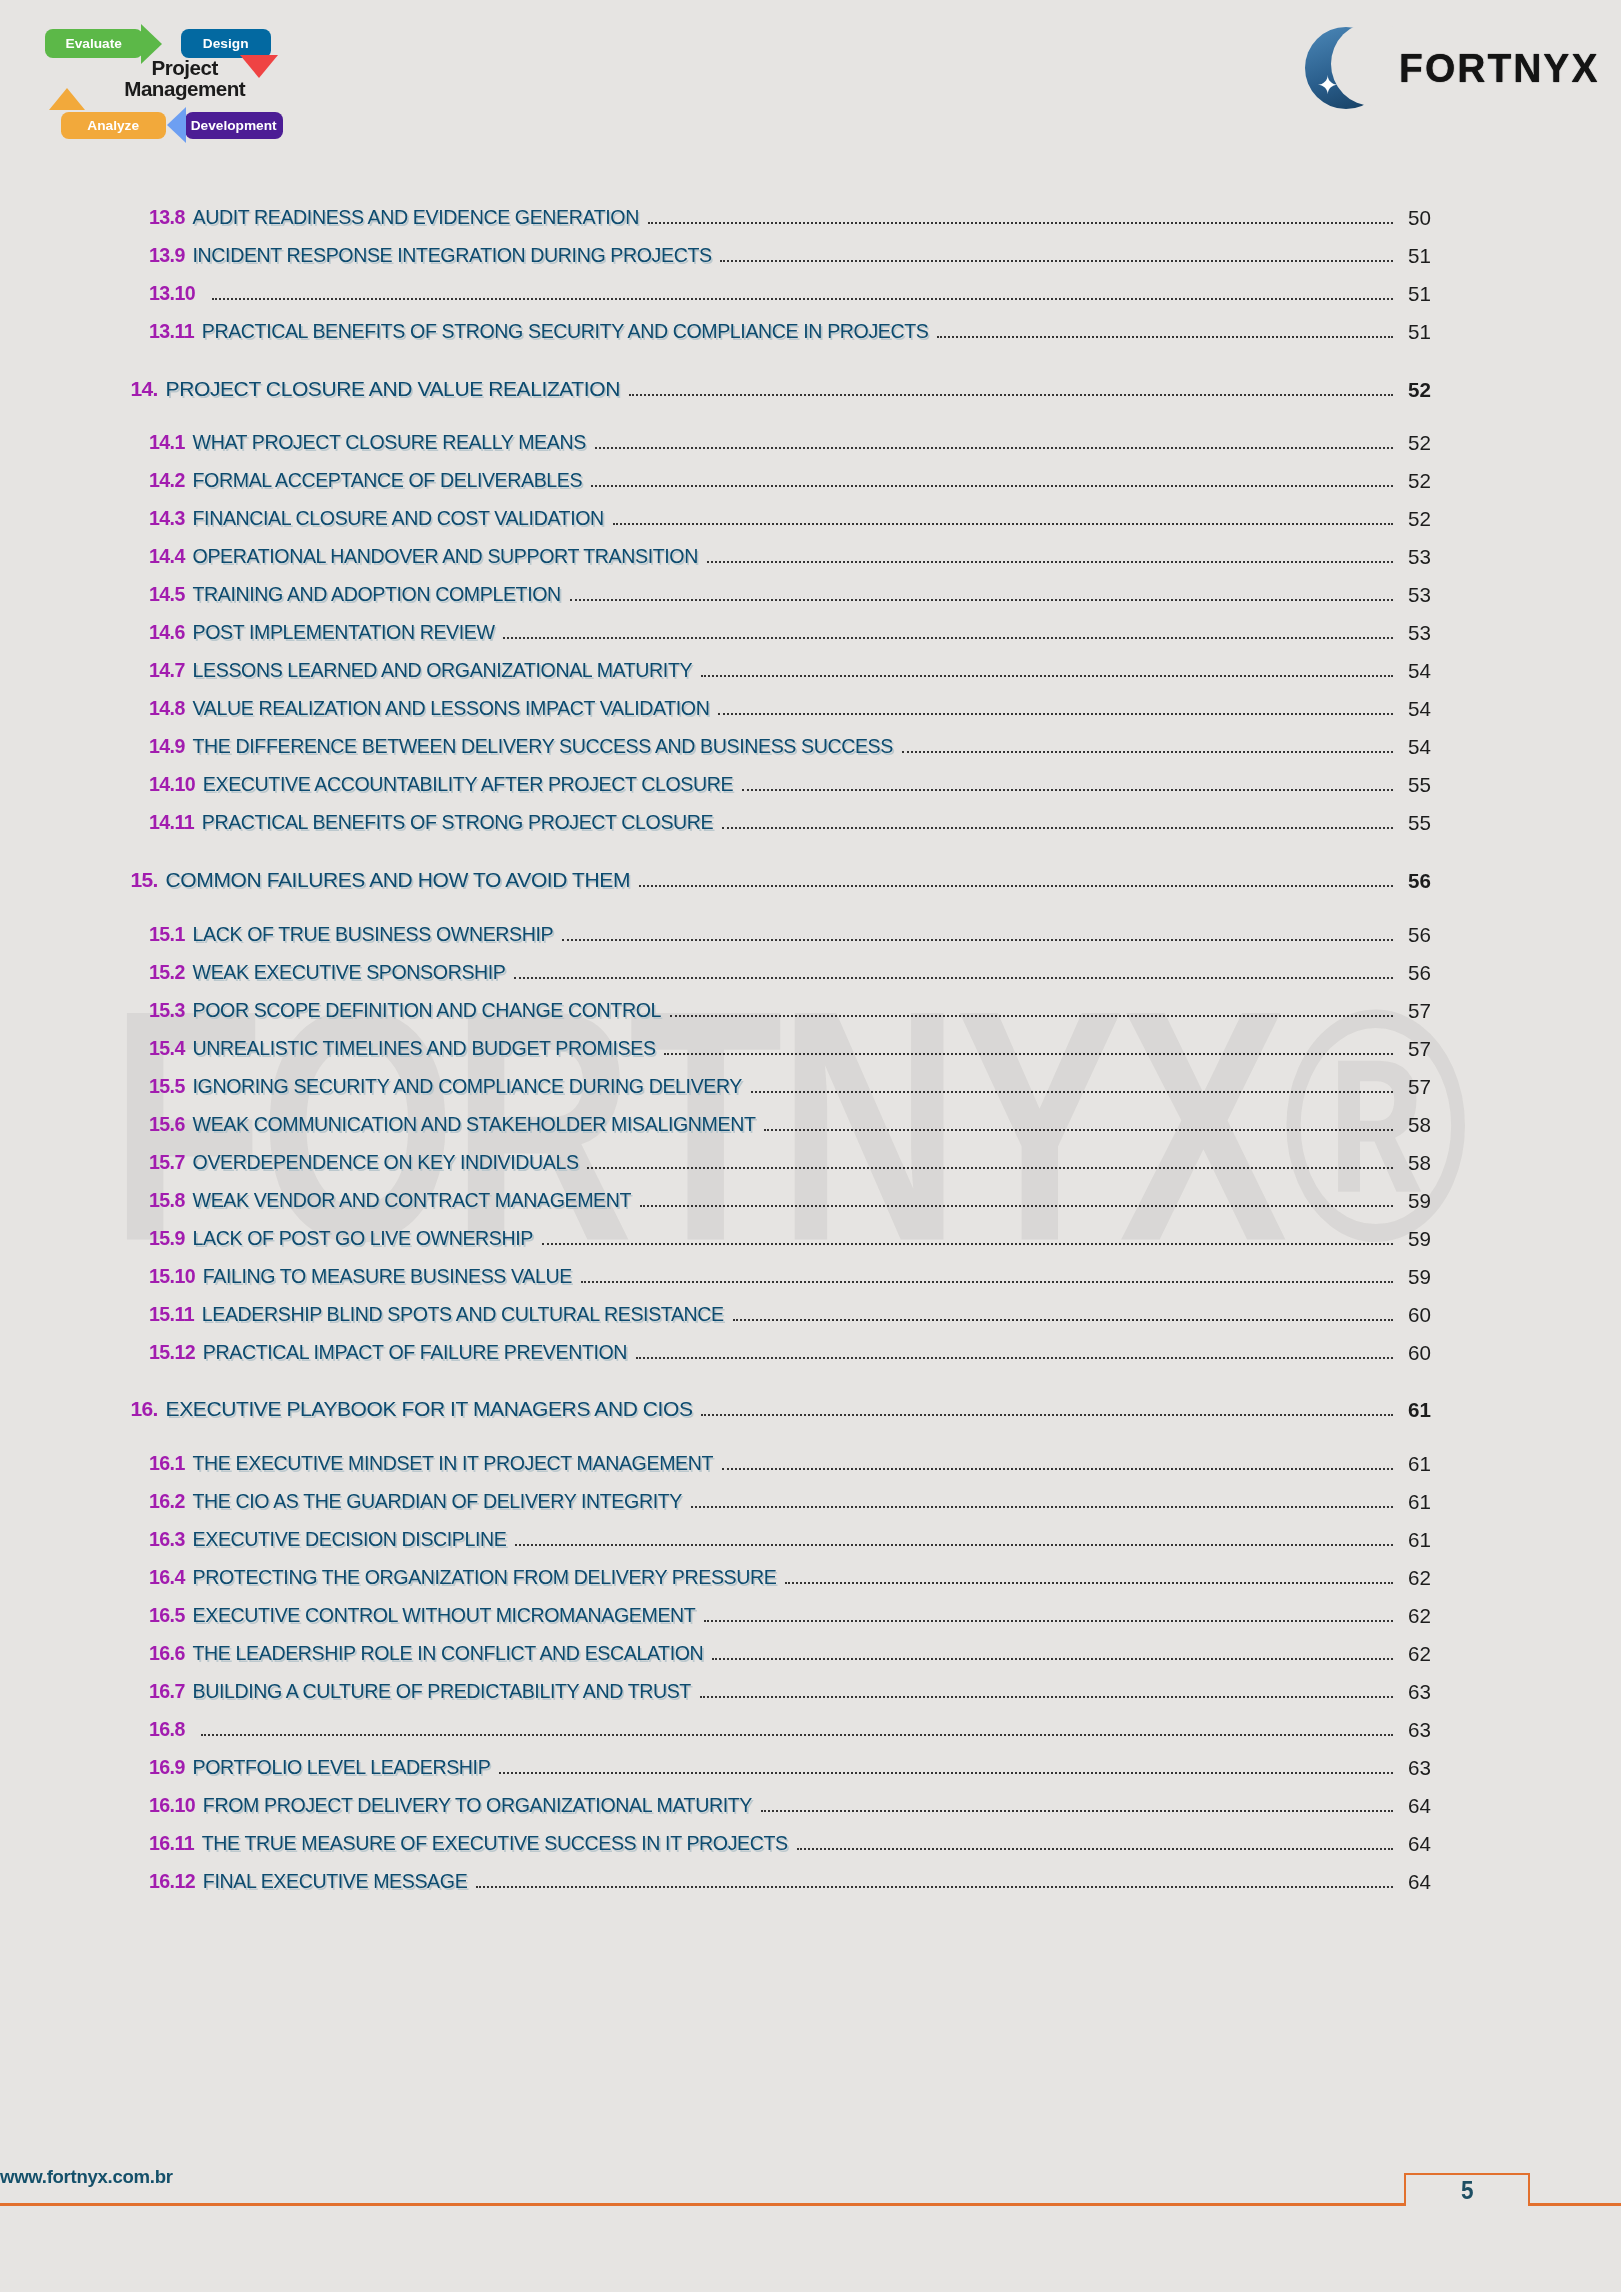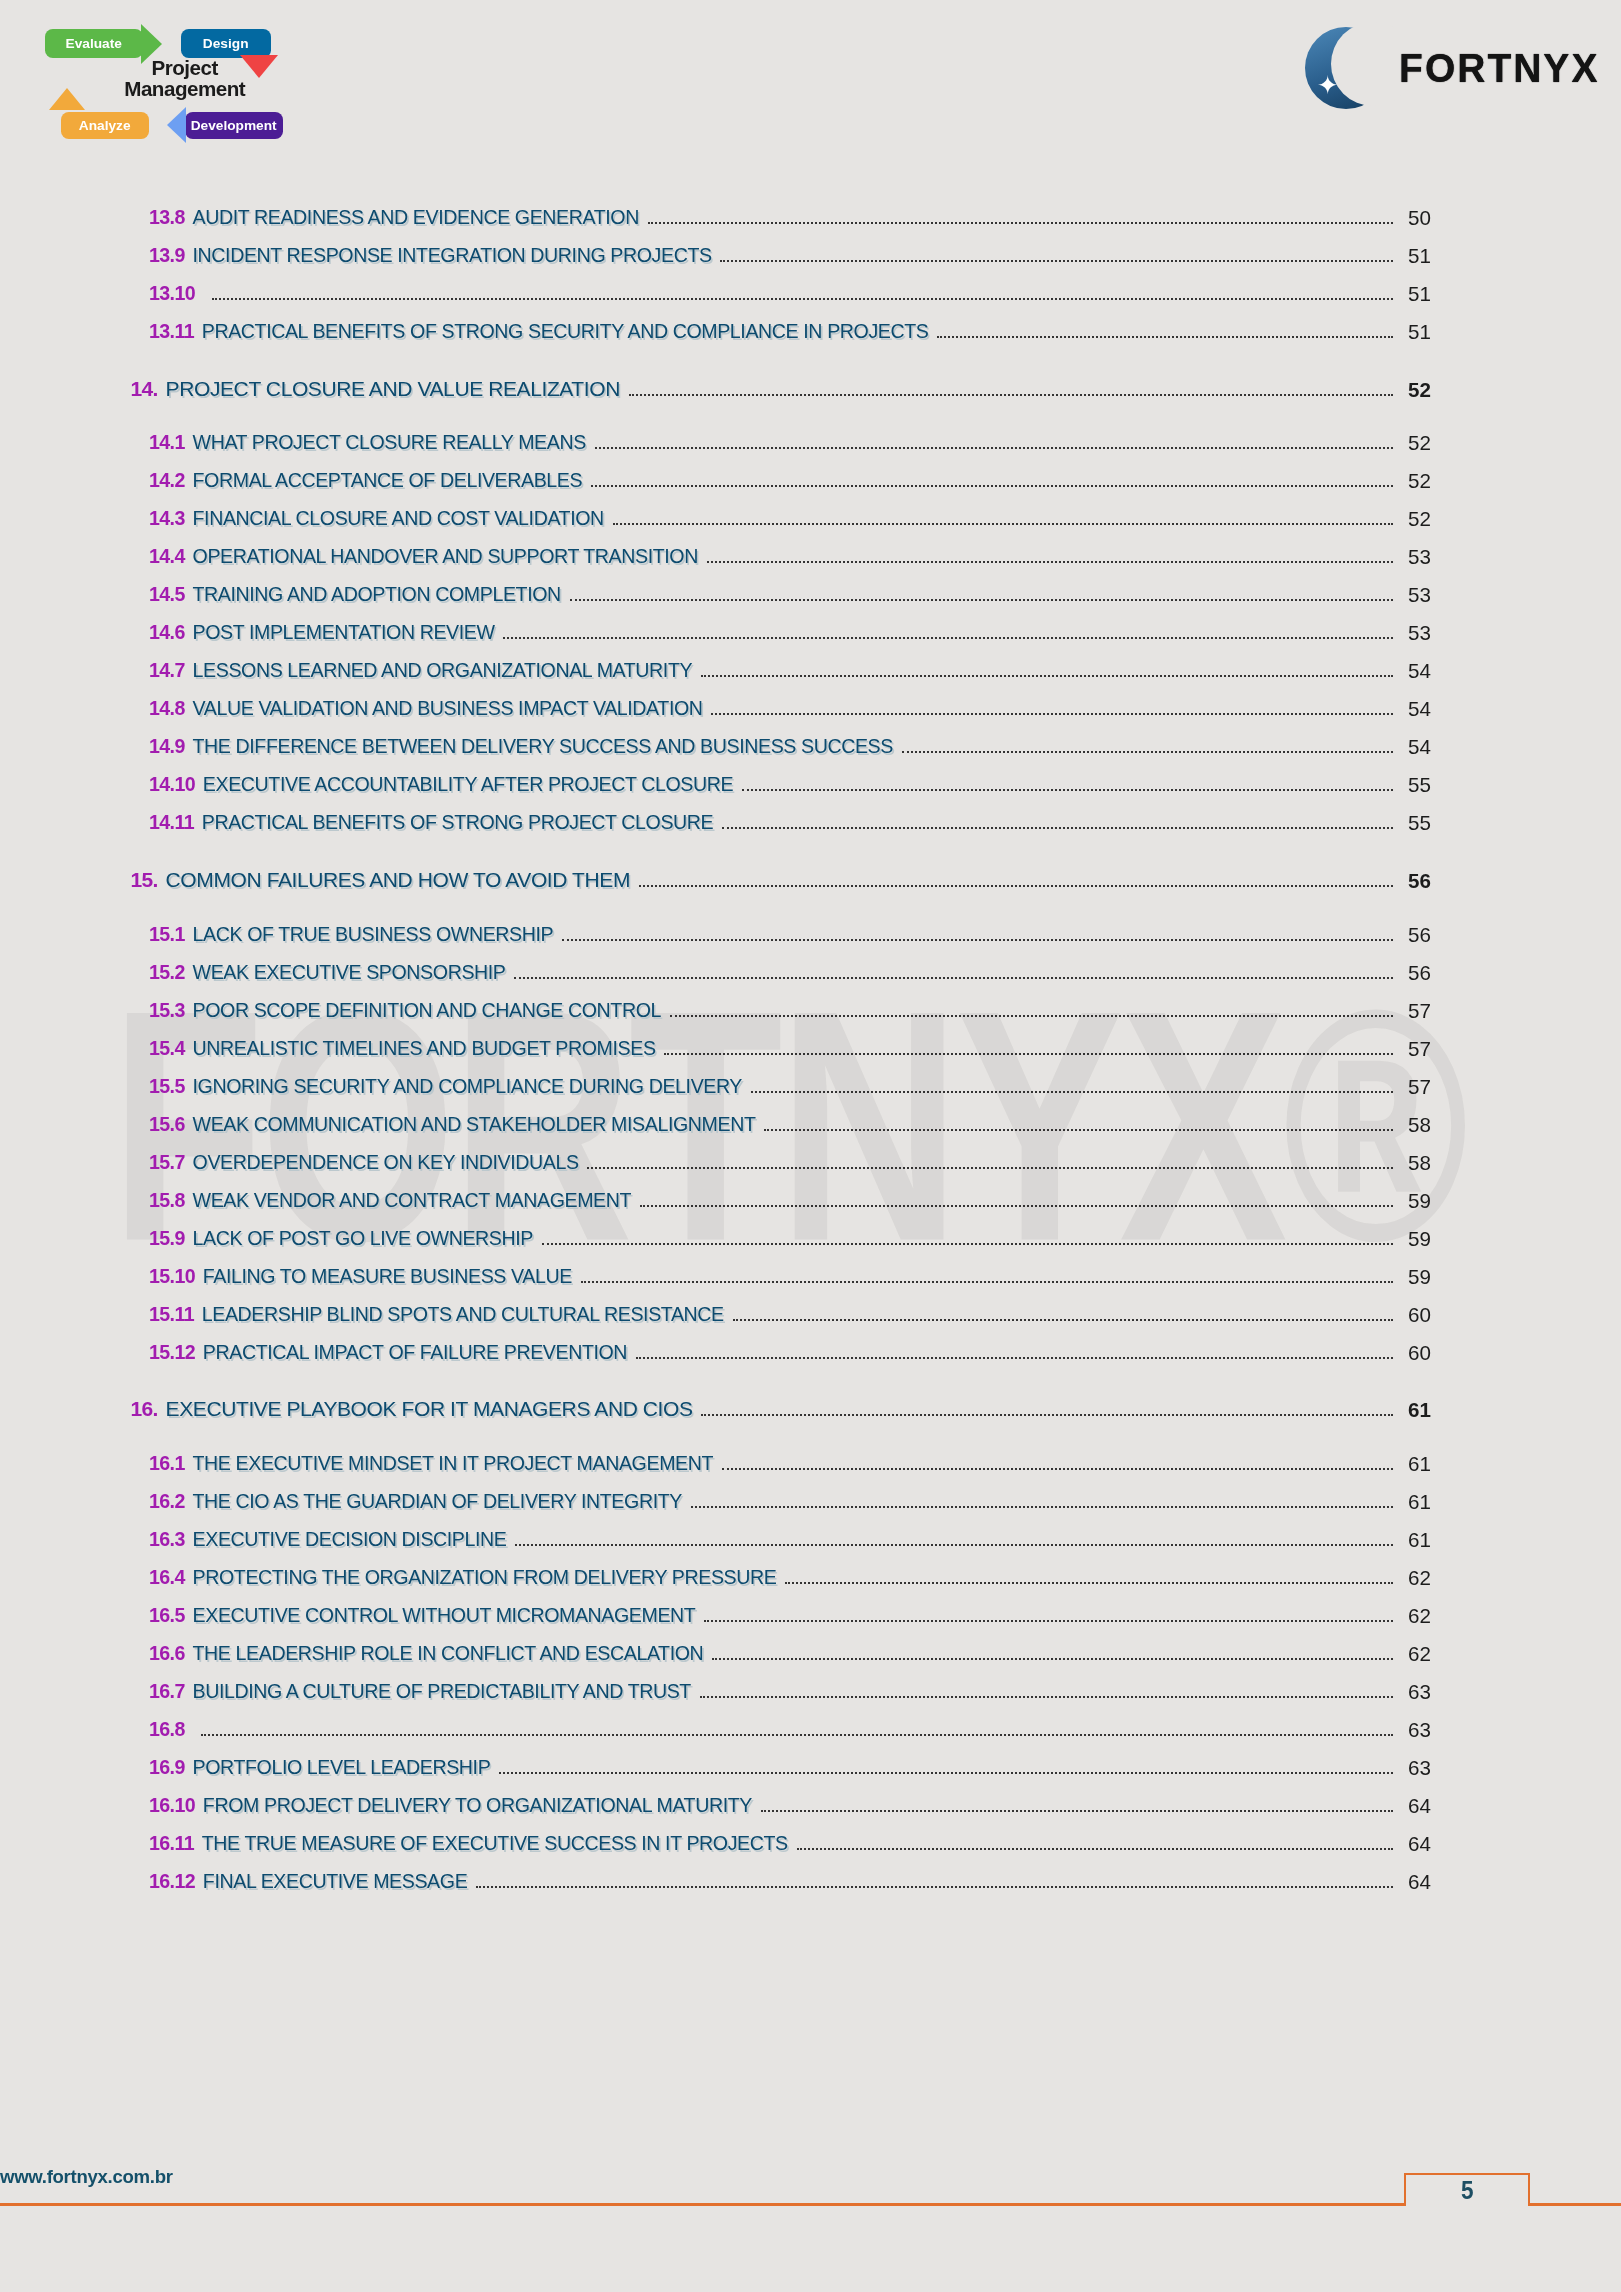--- a/index.html
+++ b/index.html
@@ -15,21 +15,21 @@
   .pm-logo{position:absolute;left:15.7px;top:7.8px;width:270px;height:103px;}
   .pm-arrow{position:absolute;border-radius:7.8px;display:flex;align-items:center;justify-content:center;
     color:#fff;font-weight:bold;font-size:13.7px;letter-spacing:0;}
   .pm-arrow .tri{position:absolute;width:0;height:0;}
   .arr-green{left:29px;top:21.6px;width:98px;height:29px;background:#5cb848;}
   .arr-green .tri{right:-19.6px;top:-5.9px;border-top:20.6px solid transparent;border-bottom:20.6px solid transparent;border-left:21.6px solid #5cb848;}
   .arr-red{left:165px;top:21.6px;width:90px;height:29px;background:#0369a1;}
   .arr-red .tri{right:-7.8px;top:25.5px;border-left:19.6px solid transparent;border-right:19.6px solid transparent;border-top:23.5px solid #ef4343;}
   .arr-blue{left:169px;top:104px;width:98px;height:27.4px;background:#4c1d95;}
   .arr-blue .tri{left:-17.6px;top:-4.9px;border-top:18.6px solid transparent;border-bottom:18.6px solid transparent;border-right:19.6px solid #6d9ff2;}
-  .arr-orange{left:45px;top:104px;width:88px;height:27.4px;background:#f2a93b;}
+  .arr-orange{left:45px;top:104px;width:105px;height:27.4px;background:#f2a93b;}
   .arr-orange .tri{left:-11.8px;top:-23.5px;border-left:18.6px solid transparent;border-right:18.6px solid transparent;border-bottom:22.5px solid #f2a93b;}
   .pm-center{position:absolute;left:76px;top:49px;width:186px;text-align:center;
     color:#1b1b1b;font-weight:bold;font-size:20.6px;line-height:21.6px;letter-spacing:-0.5px;z-index:2;}
 
   
   .brand{position:absolute;right:21.6px;top:27.4px;height:82px;display:flex;align-items:center;}
   .crescent{position:relative;width:90px;height:82px;margin-right:3.9px;}
   .crescent .c1{position:absolute;left:0;top:0;width:82px;height:82px;border-radius:50%;
     background:linear-gradient(160deg,#4c88b8 0%,#2a5e8c 55%,#143c5e 100%);}
   .crescent .c2{position:absolute;left:25.5px;top:-5.9px;width:84px;height:84px;border-radius:50%;background:#e6e4e2;}
@@ -177,21 +177,21 @@
         <span class="pg">53</span>
       </div>
       <div class="toc-row">
         <span class="num">14.7</span>
         <span class="title">LESSONS LEARNED AND ORGANIZATIONAL MATURITY</span>
         <span class="leader"></span>
         <span class="pg">54</span>
       </div>
       <div class="toc-row">
         <span class="num">14.8</span>
-        <span class="title">VALUE VALIDATION AND BUSINESS IMPACT VALIDATION</span>
+        <span class="title">VALUE REALIZATION AND LESSONS IMPACT VALIDATION</span>
         <span class="leader"></span>
         <span class="pg">54</span>
       </div>
       <div class="toc-row">
         <span class="num">14.9</span>
         <span class="title">THE DIFFERENCE BETWEEN DELIVERY SUCCESS AND BUSINESS SUCCESS</span>
         <span class="leader"></span>
         <span class="pg">54</span>
       </div>
       <div class="toc-row">

